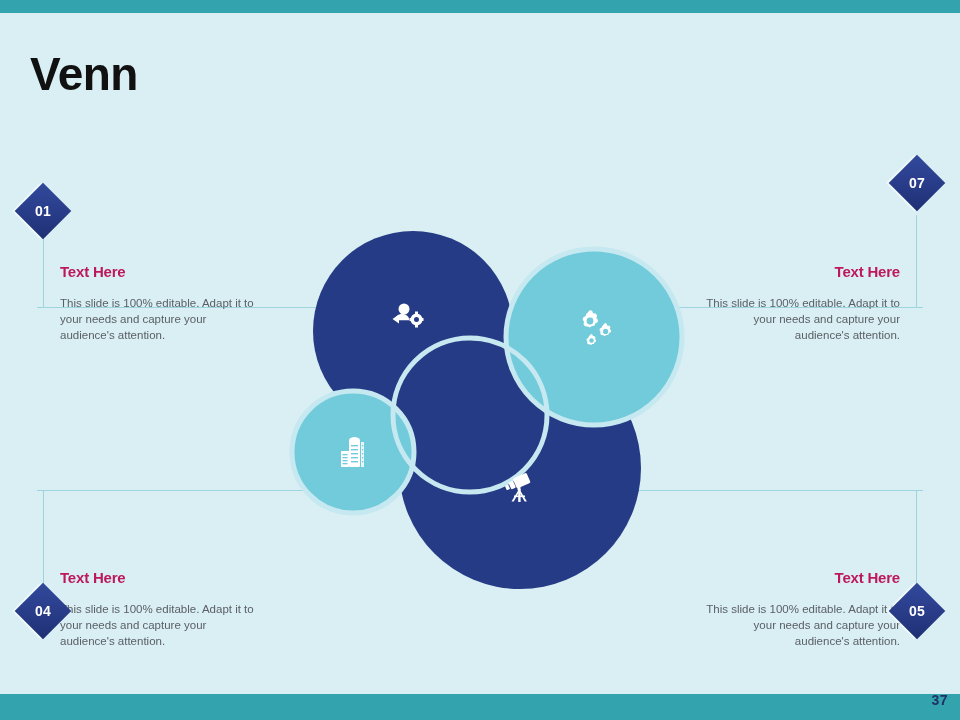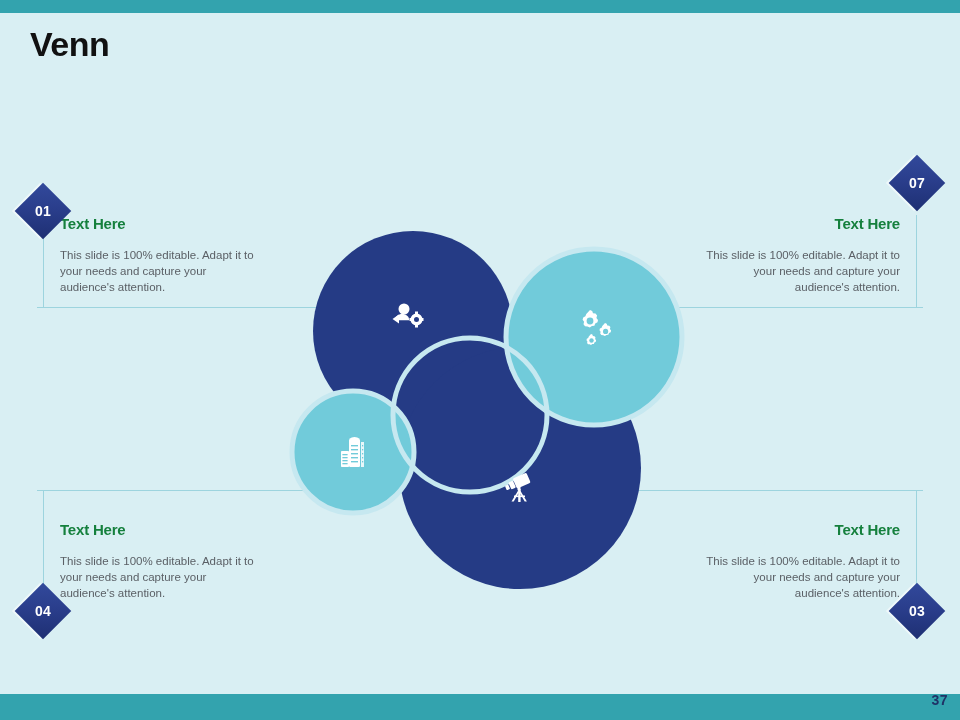--- a/index.html
+++ b/index.html
@@ -21,30 +21,31 @@
     background:#33a3ae;
   }
   .page-num{
     position:absolute; right:12px; top:692px;
     font-size:14px; font-weight:bold; color:#1f3266;
     letter-spacing:.5px;
   }
 
   
   .slide-title{
-    position:absolute; left:30px; top:25px;
-    font-size:34px; font-weight:bold; color:#111111;
+    position:absolute; left:30px; top:47px;
+    font-size:46px; font-weight:bold; color:#111111;
     letter-spacing:-0.5px;
   }
 
   
   .panel{ position:absolute; }
   .panel .heading{
-    font-size:15px; font-weight:bold; color:#15803d;
+    font-size:15px; font-weight:bold; color:#be185d;
     letter-spacing:-0.2px;
+    margin-top:48px;
   }
   .panel .body{
     font-size:11.5px; color:#5b6066; line-height:16px;
     margin-top:15px;
   }
 
   
   .box-tl{
     position:absolute; left:43px; top:215px;
     width:880px; height:93px;
@@ -207,19 +208,19 @@
   <div class="diamond-num">01</div>
 </div>
 
 <div class="diamond-wrap d2">
   <div class="diamond"></div>
   <div class="diamond-num">07</div>
 </div>
 
 <div class="diamond-wrap d3">
   <div class="diamond"></div>
-  <div class="diamond-num">03</div>
+  <div class="diamond-num">05</div>
 </div>
 
 <div class="diamond-wrap d4">
   <div class="diamond"></div>
   <div class="diamond-num">04</div>
 </div>
 
 </body></html>

